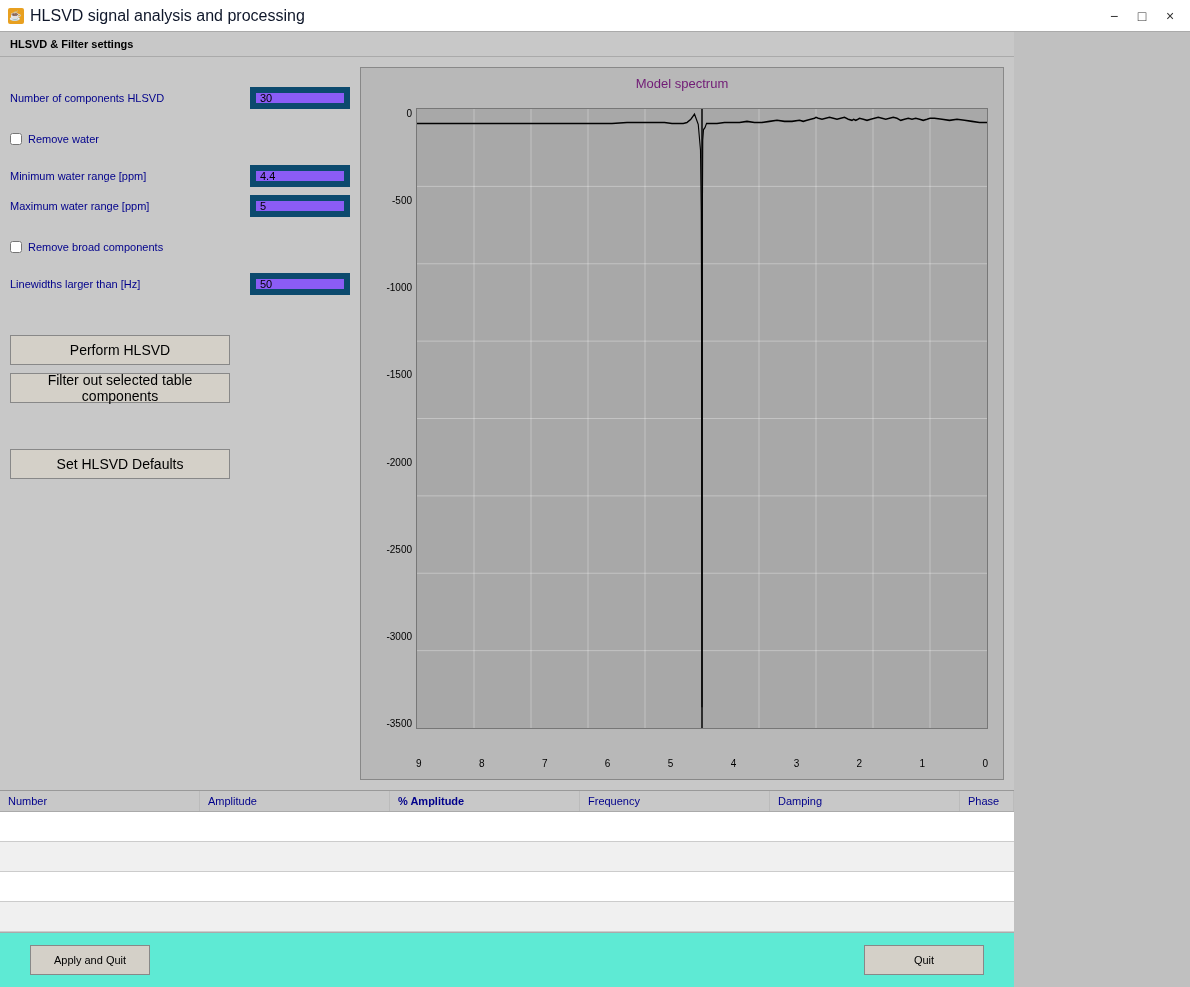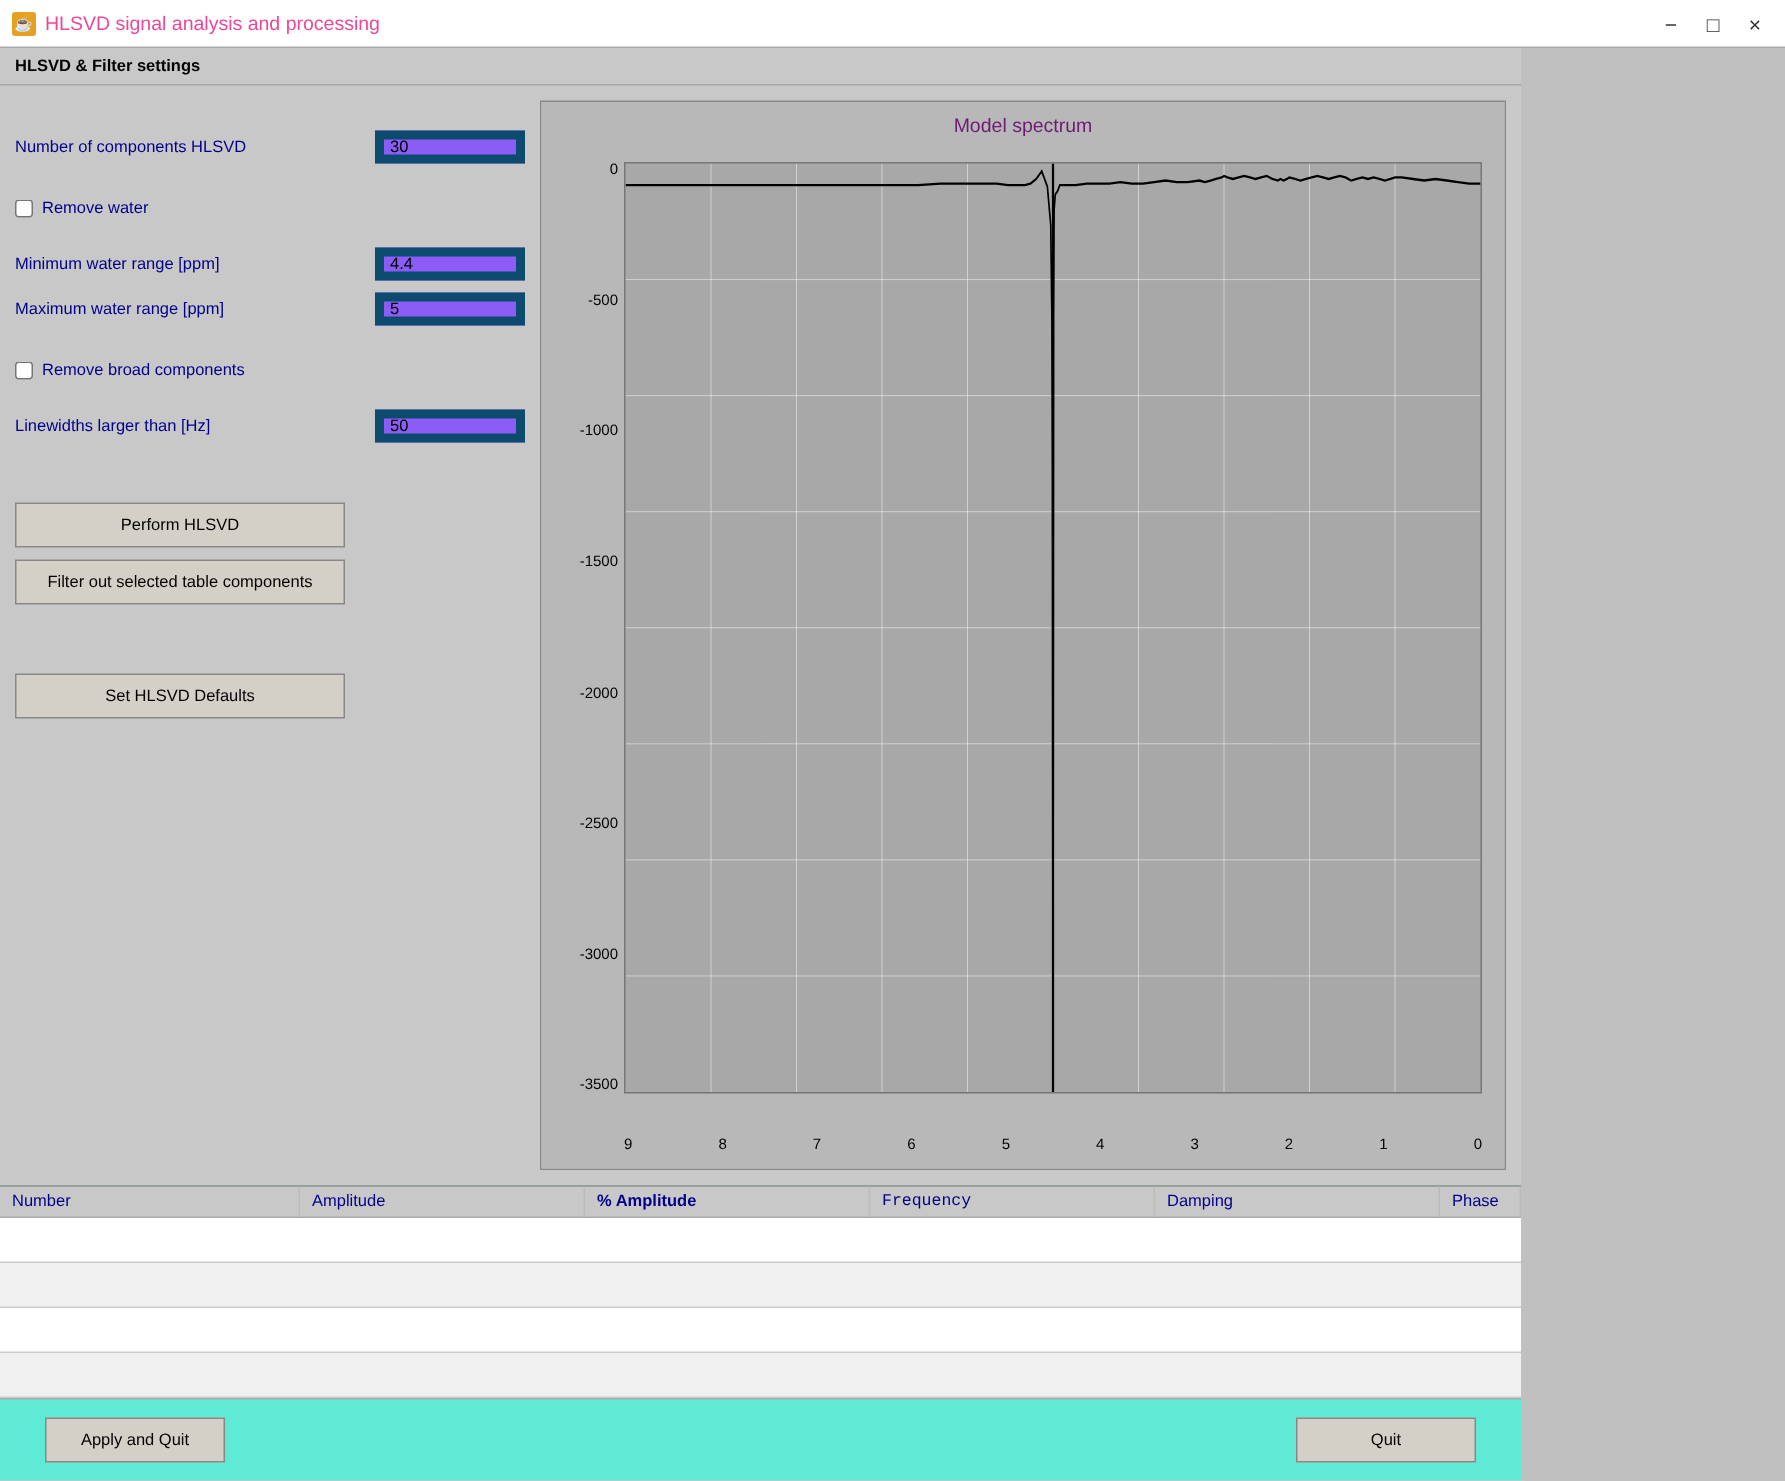--- a/index.html
+++ b/index.html
@@ -29,22 +29,22 @@
       width: 16px;
       height: 16px;
       background: #e8a020;
       border-radius: 2px;
       display: flex;
       align-items: center;
       justify-content: center;
       font-size: 10px;
     }
     .title-bar-title {
-      font-size: 13px;
-      color: #ec4899;
+      font-size: 16px;
+      color: #0f172a;
       text-align: right;
     }
     .title-bar-controls {
       display: flex;
       gap: 4px;
     }
     .title-bar-btn {
       width: 24px;
       height: 20px;
       border: none;
@@ -121,21 +121,21 @@
       flex-direction: column;
       gap: 8px;
       margin-top: 20px;
     }
     .action-button {
       width: 220px;
       height: 30px;
       border: 1px solid #888;
       background: #d4d0c8;
       cursor: pointer;
-      font-size: 11px;
+      font-size: 14px;
       color: #000;
       display: flex;
       align-items: center;
       justify-content: center;
     }
     .chart-area {
       flex: 1;
       background: #c8c8c8;
       border: 1px solid #888;
       position: relative;
@@ -205,21 +205,21 @@
     }
     .table-header-cell {
       padding: 4px 8px;
       font-size: 11px;
       color: #00008b;
       border-right: 1px solid #bbb;
     }
     .table-header-cell:nth-child(1) { width: 200px; }
     .table-header-cell:nth-child(2) { width: 190px; }
     .table-header-cell:nth-child(3) { width: 190px; font-weight: bold; }
-    .table-header-cell:nth-child(4) { width: 190px; font-family: Liberation Mono, monospace; }
+    .table-header-cell:nth-child(4) { width: 190px; }
     .table-header-cell:nth-child(5) { width: 190px; }
     .table-header-cell:nth-child(6) { flex: 1; }
     .table-body {
       height: 120px;
       background: #e8e8e8;
     }
     .table-row-empty {
       height: 30px;
       border-bottom: 1px solid #ccc;
       background: #fff;

